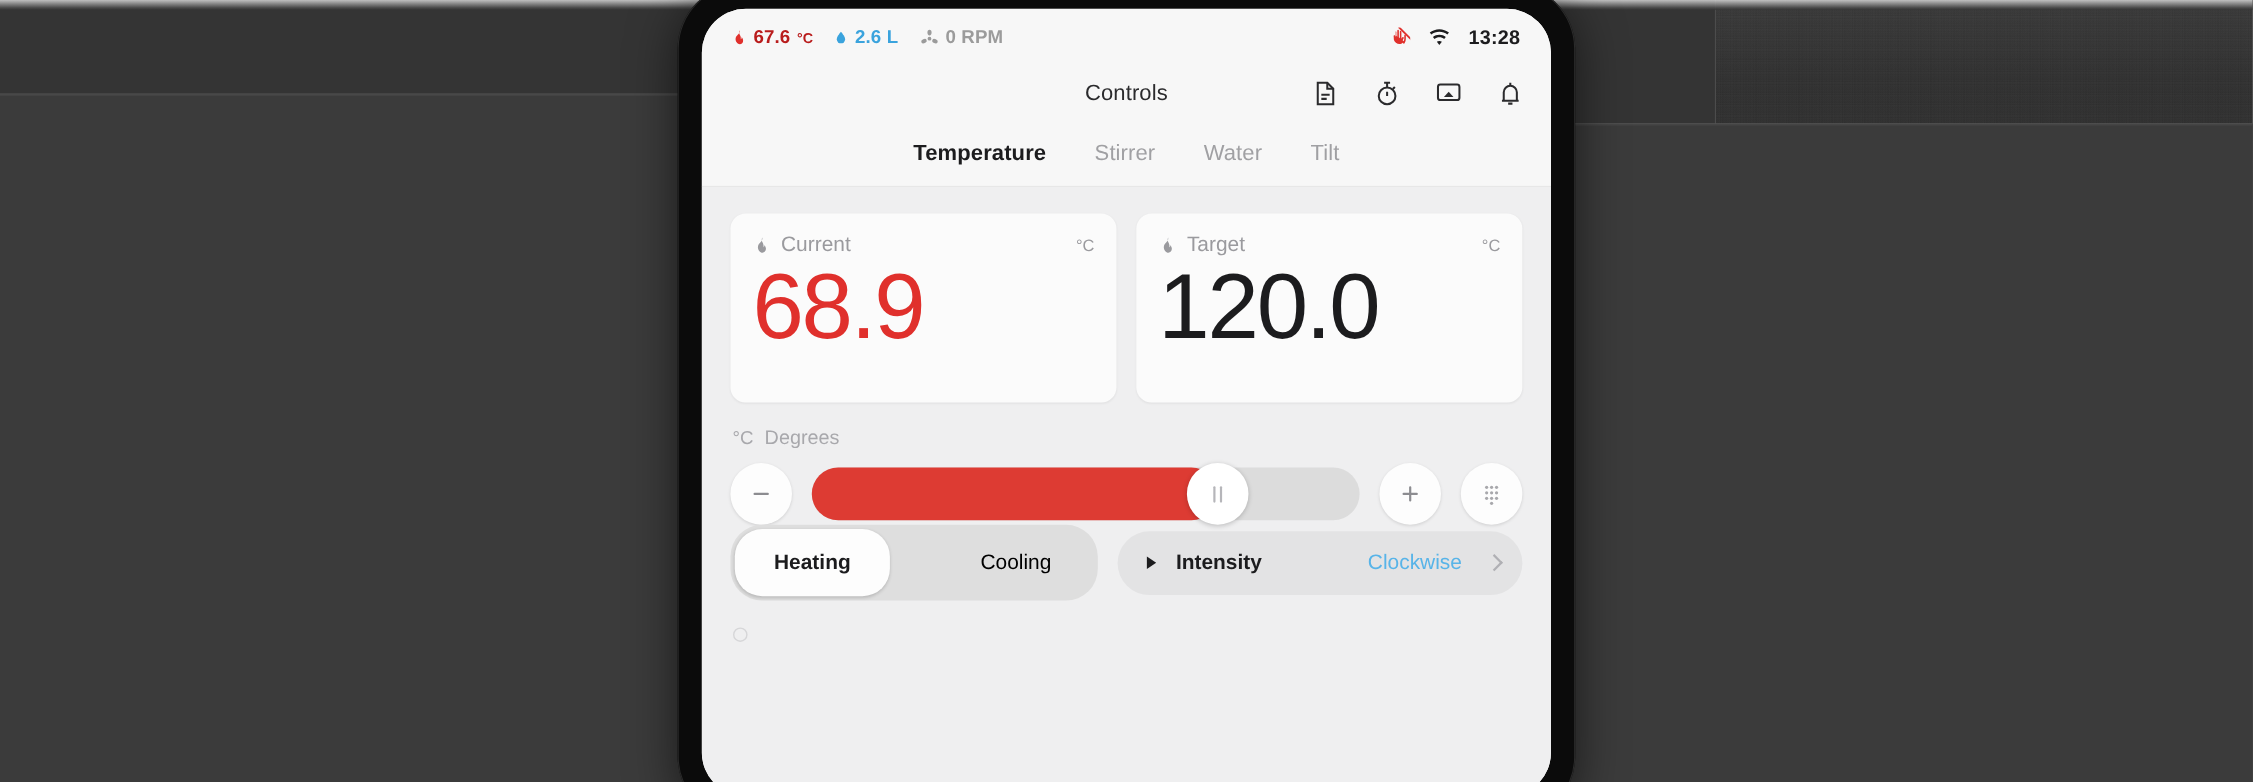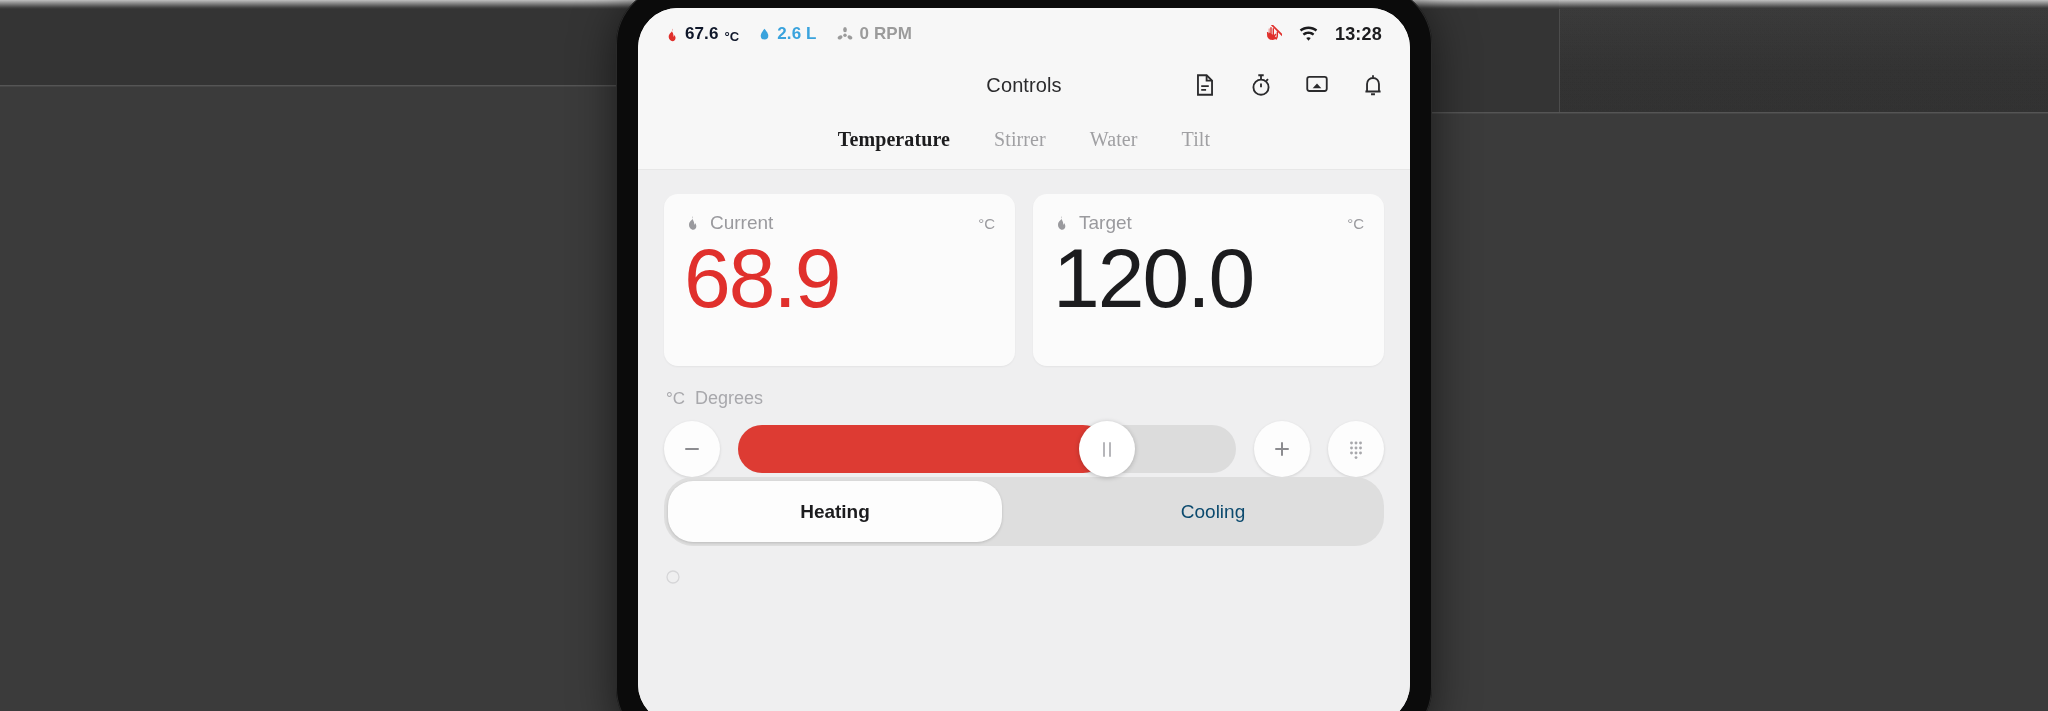--- a/index.html
+++ b/index.html
@@ -76,21 +76,21 @@
     flex: none;
     display: flex;
     align-items: center;
     padding: 6px 28px 0 26px;
     background: #f7f7f7;
     font-size: 17px;
   }
   .sb-left { display: flex; align-items: center; gap: 19px; }
   .sb-right { margin-left: auto; display: flex; align-items: center; gap: 16px; }
   .sb-item { display: flex; align-items: center; gap: 6px; font-weight: bold; letter-spacing: .1px; }
-  .sb-temp  { color: #0f172a; align-items: flex-end; }
+  .sb-temp  { color: #b91c1c; }
   .sb-water { color: #3aa3dd; align-items: center; }
   .sb-rpm   { color: #9b9b9b; }
   .sb-unit  { font-size: 13px; font-weight: bold; }
   .sb-time { color: #1c1c1e; font-weight: bold; font-size: 18px; letter-spacing: .2px; }
 
   
   .header {
     flex: none;
     height: 62px;
     display: flex;
@@ -121,21 +121,20 @@
   .tabs {
     flex: none;
     height: 54px;
     display: flex;
     align-items: center;
     justify-content: center;
     gap: 44px;
     background: #f7f7f7;
     border-bottom: 1px solid #e7e7e7;
     padding-bottom: 6px;
-    font-family: Liberation Serif, serif;
   }
   .tab { font-size: 20px; color: #a0a0a3; cursor: pointer; letter-spacing: .1px; }
   .tab.active { color: #1c1c1e; font-weight: bold; }
 
   
   .body {
     flex: 1;
     background: #efeff0;
     padding: 24px 26px 0 26px;
     overflow: hidden;
@@ -227,21 +226,21 @@
     align-items: flex-end;
     padding: 4px;
     gap: 44px;
   }
   .seg {
     flex: 1;
     height: 100%;
     border-radius: 25px;
     display: flex; align-items: center; justify-content: center;
     font-size: 19px;
-    color: #0c4a6e;
+    color: #000000;
     cursor: pointer;
   }
   .seg.active {
     background: #fdfdfd;
     color: #1c1c1e;
     font-weight: bold;
     box-shadow: 0 1px 3px rgba(0,0,0,.16);
   }
   .intensity {
     flex: 1;
@@ -415,20 +414,28 @@
           </div>
         </div>
 
 
         <div class="state-row">
           <div class="segmented">
             <div class="seg active">Heating</div>
             <div class="seg">Cooling</div>
           </div>
 
+          <div class="intensity">
+            <svg style="width:17px;height:17px;color:#1c1c1e" viewBox="0 0 24 24" fill="currentColor">
+                <path d="M6.5 4l12 8-12 8z"></path>
+              </svg>
+            <span class="intensity-label">Intensity</span>
+            <span class="intensity-value" style="color: rgb(88, 180, 232);">Clockwise</span>
+            <div class="chev"></div>
+          </div>
         </div>
 
         <div class="partial-row">
           <svg style="width:18px;height:18px;color:#a8a8ac" viewBox="0 0 24 24" fill="none" stroke="currentColor" stroke-width="1.7">
               <circle cx="12" cy="12" r="8"></circle>
             </svg>
         </div>
       </div>
 
     </div>

